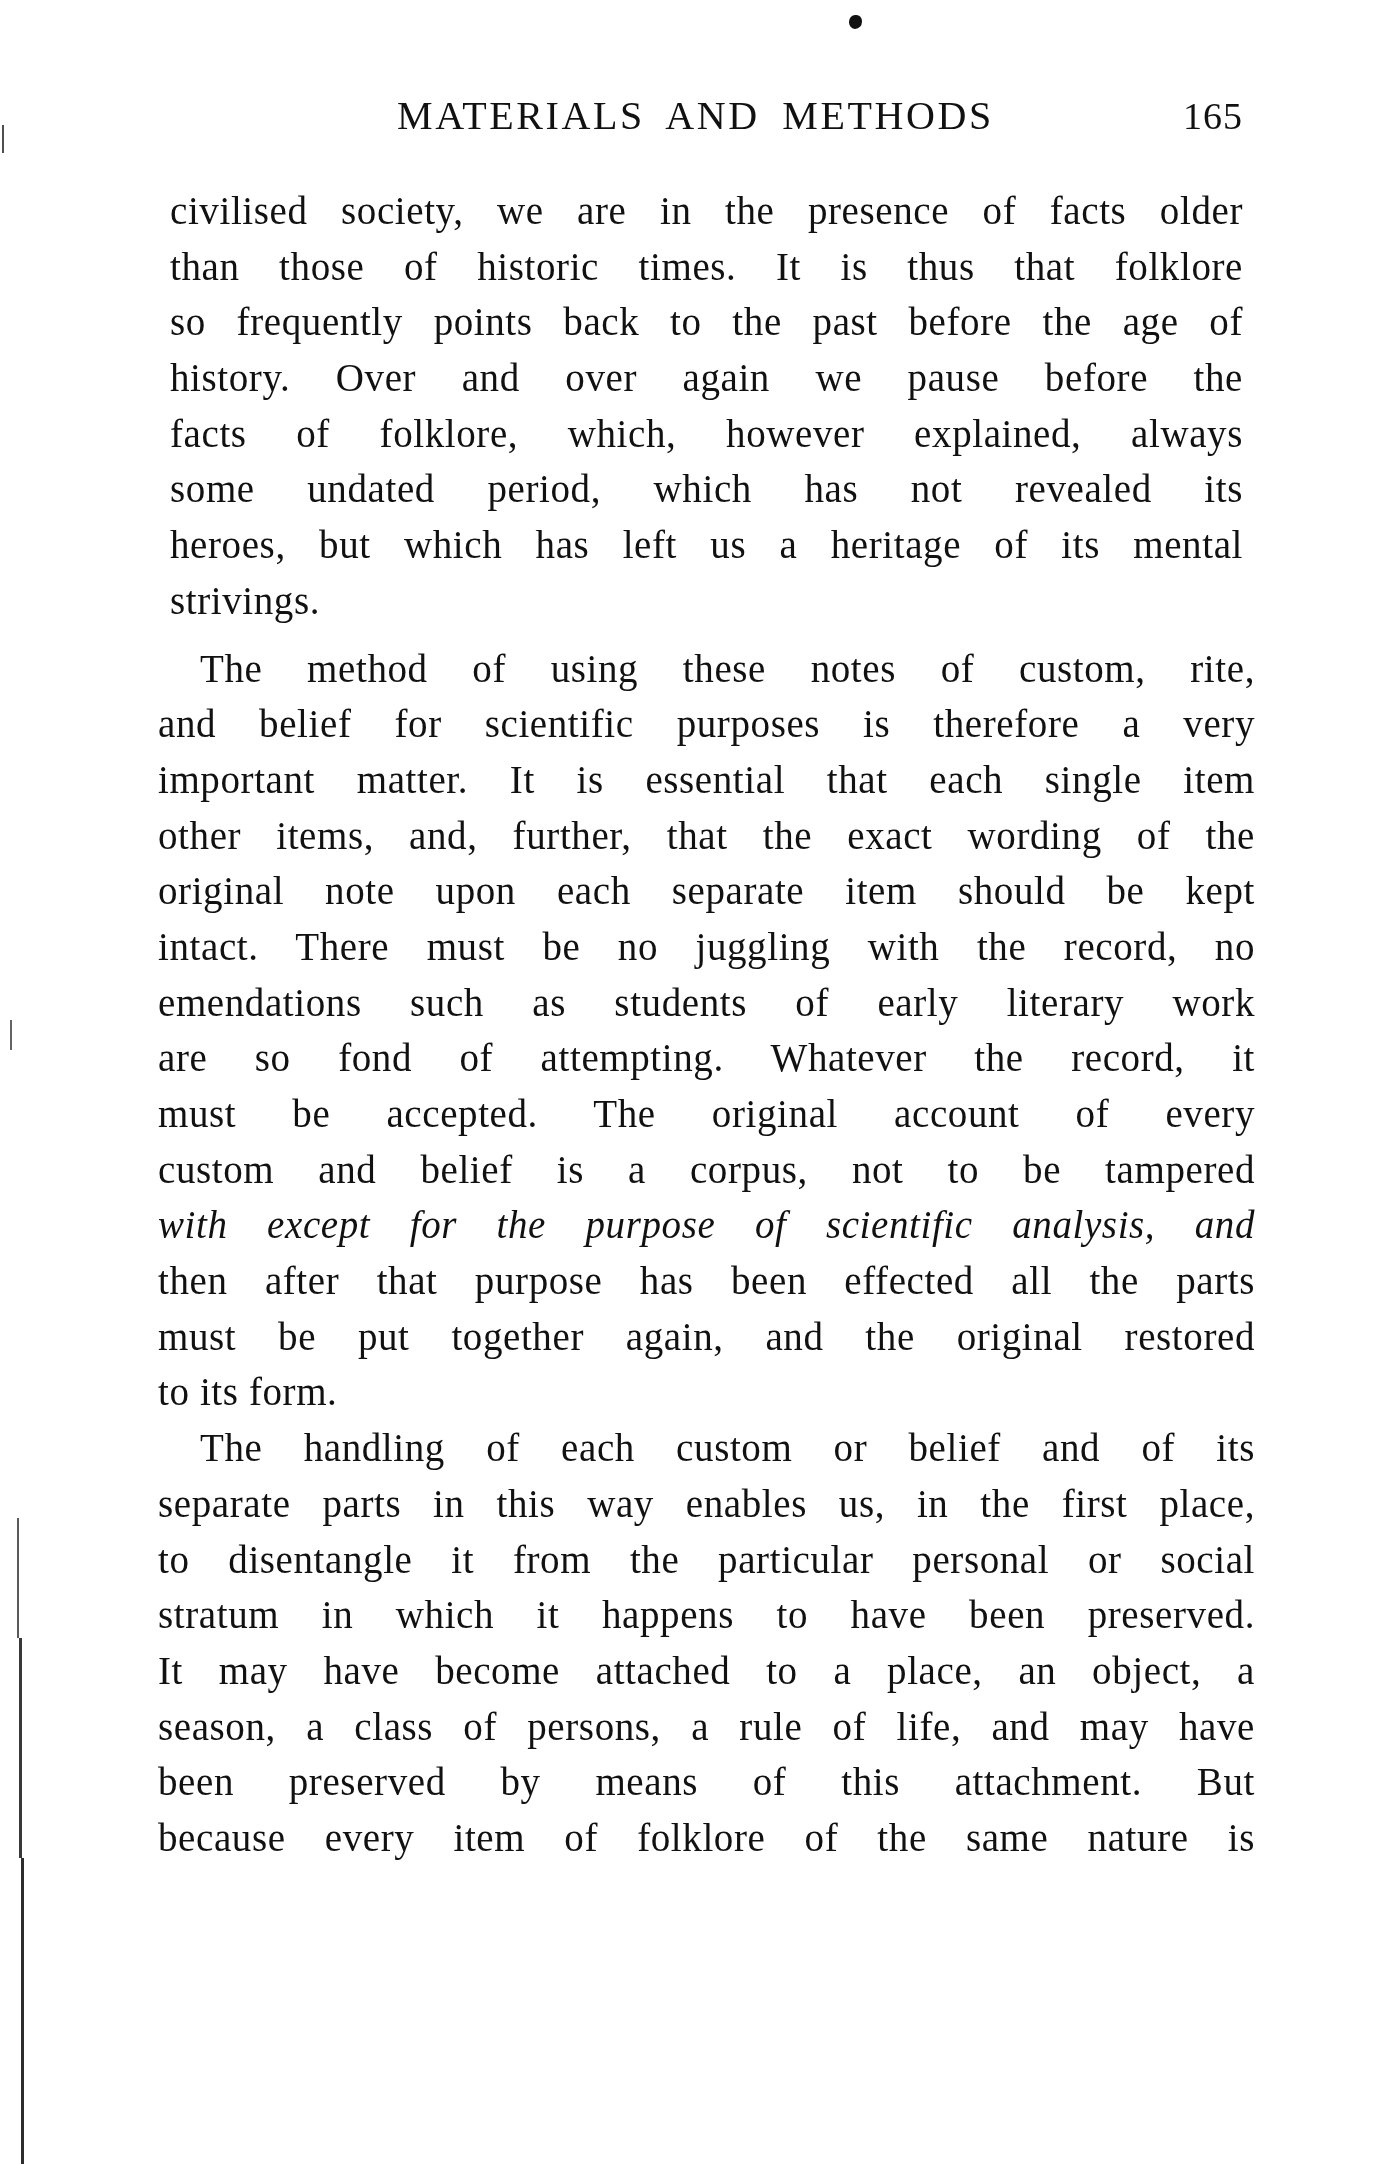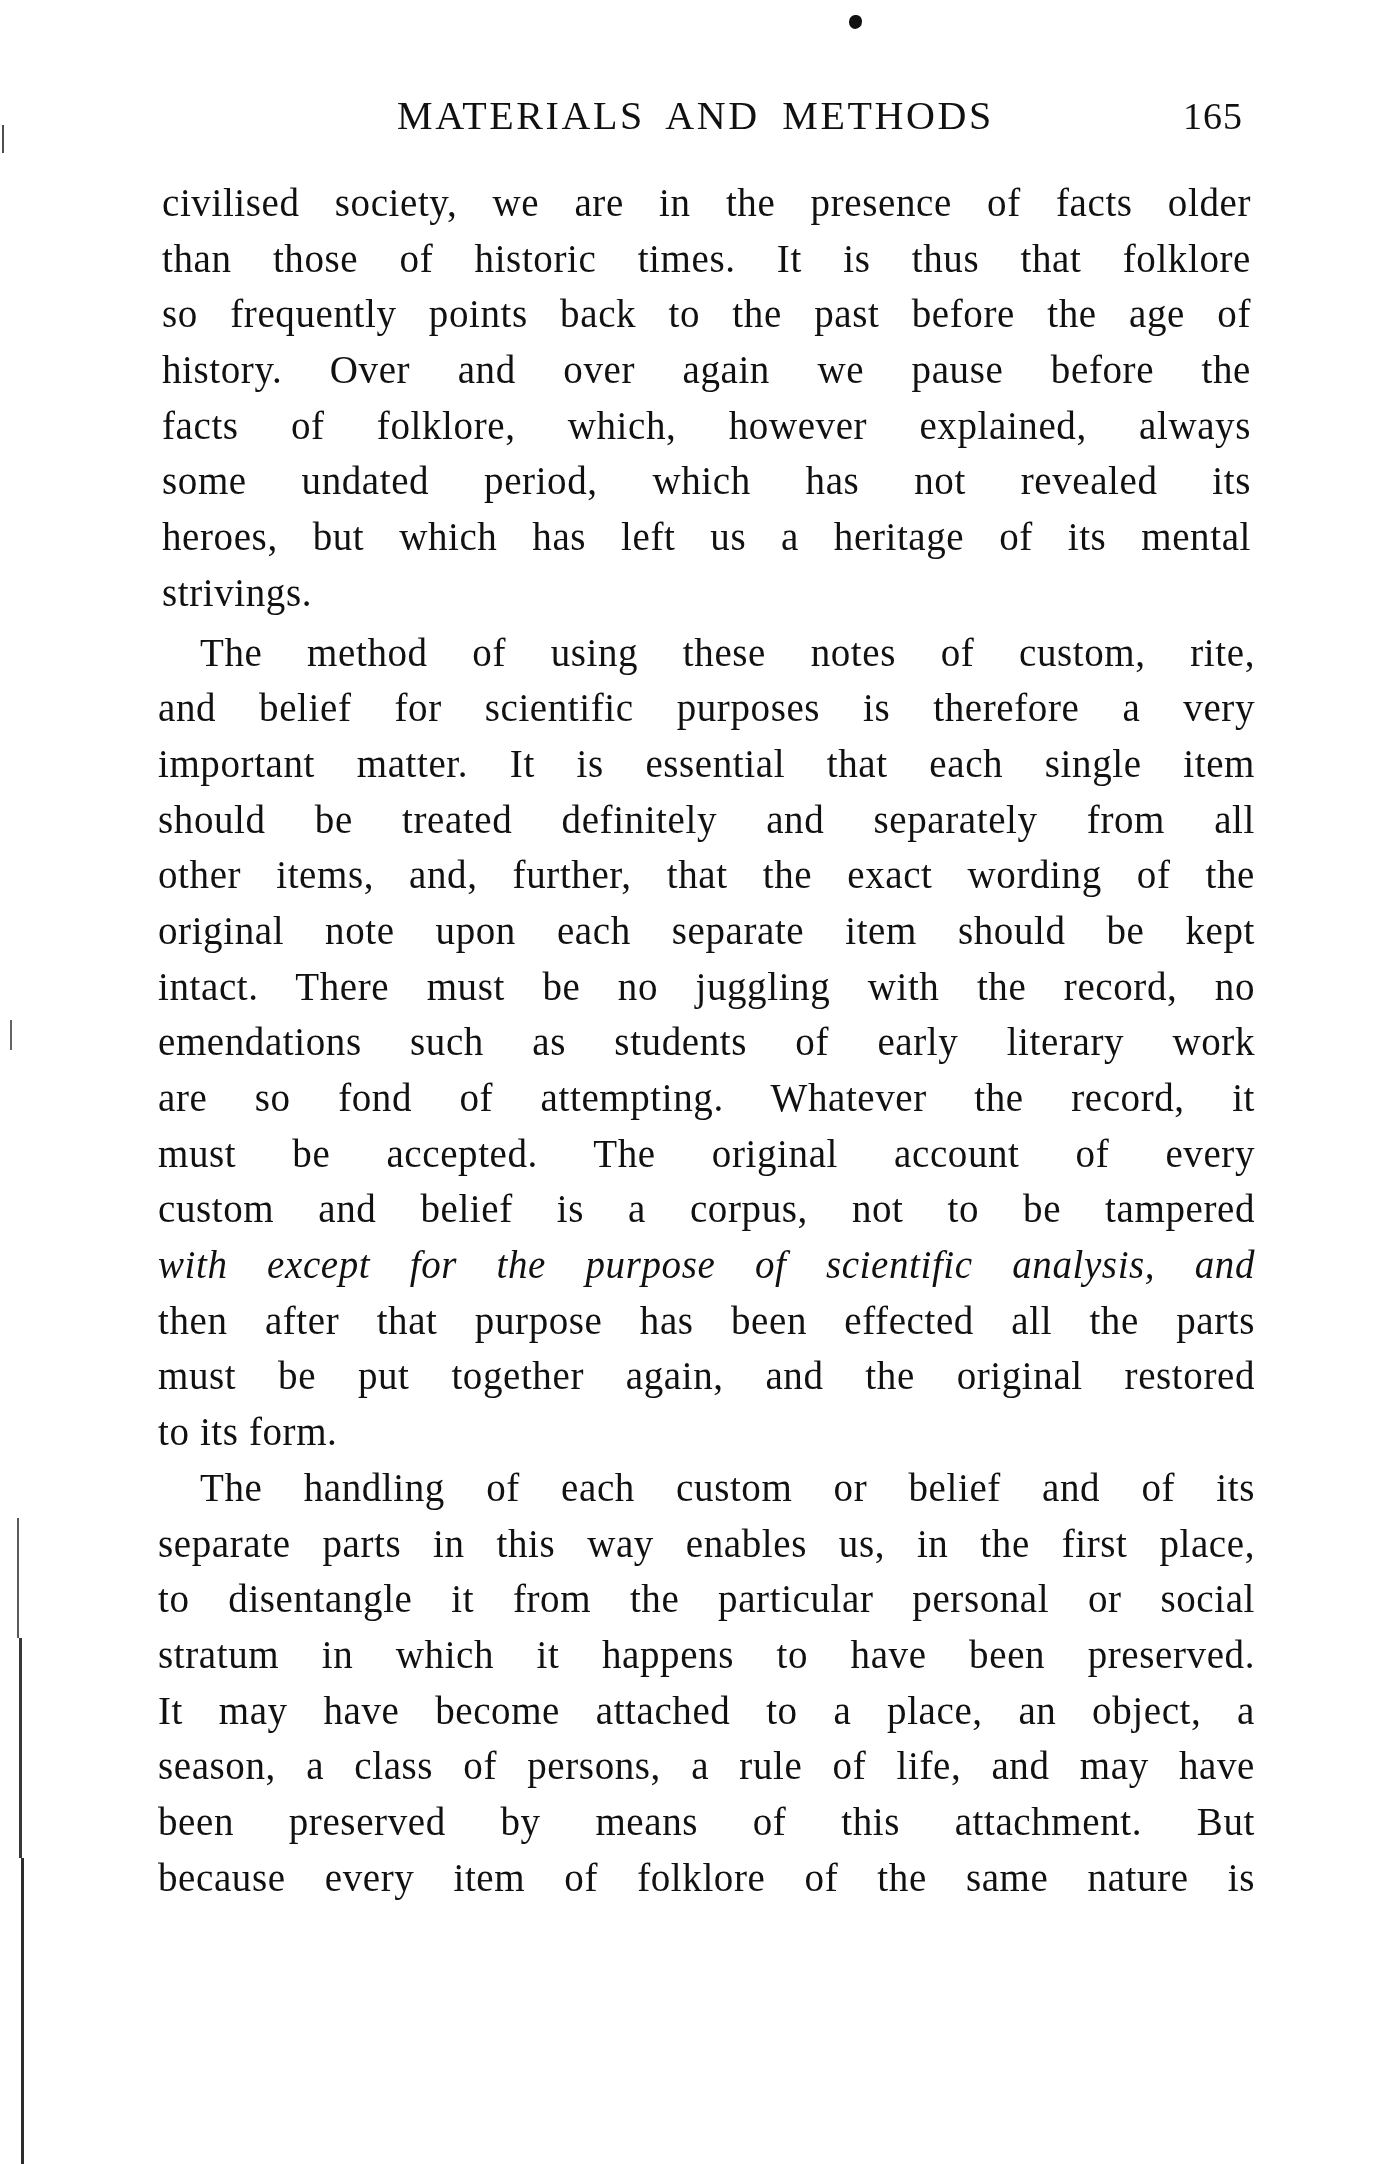--- a/index.html
+++ b/index.html
@@ -89,35 +89,34 @@
 <div class="edge-mark m3"></div>
 <div class="edge-mark m4"></div>
 <div class="edge-mark m5"></div>
 
 <header class="running-head">
   <span class="running-title">MATERIALS AND METHODS</span>
   <span class="folio">165</span>
 </header>
 
 <main class="text-block">
-  <p style="margin:4px">
+  <p style="margin:12px">
     <span class="line" style="white-space: normal; height: 55.7px; overflow: visible;">civilised society, we are in the presence of facts older</span>
     <span class="line" style="white-space: normal; height: 55.7px; overflow: visible;">than those of historic times. It is thus that folklore</span>
     <span class="line" style="white-space: normal; height: 55.7px; overflow: visible;">so frequently points back to the past before the age of</span>
     <span class="line" style="white-space: normal; height: 55.7px; overflow: visible;">history. Over and over again we pause before the</span>
     <span class="line" style="white-space: normal; height: 55.7px; overflow: visible;">facts of folklore, which, however explained, always</span>
     <span class="line" style="white-space: normal; height: 55.7px; overflow: visible;">some undated period, which has not revealed its</span>
     <span class="line" style="white-space: normal; height: 55.7px; overflow: visible;">heroes, but which has left us a heritage of its mental</span>
     <span class="line last" style="white-space: normal; height: 55.7px; overflow: visible;">strivings.</span>
   </p>
   <p style="margin:0">
     <span class="line indent" style="white-space: normal; height: 55.7px; overflow: visible;">The method of using these notes of custom, rite,</span>
     <span class="line" style="white-space: normal; height: 55.7px; overflow: visible;">and belief for scientific purposes is therefore a very</span>
     <span class="line" style="white-space: normal; height: 55.7px; overflow: visible;">important matter. It is essential that each single item</span>
-    <span class="line" style="white-space: normal; height: 55.7px; overflow: visible;">should be treated definitely and separately from all</span>
     <span class="line" style="white-space: normal; height: 55.7px; overflow: visible;">other items, and, further, that the exact wording of the</span>
     <span class="line" style="white-space: normal; height: 55.7px; overflow: visible;">original note upon each separate item should be kept</span>
     <span class="line" style="white-space: normal; height: 55.7px; overflow: visible;">intact. There must be no juggling with the record, no</span>
     <span class="line" style="white-space: normal; height: 55.7px; overflow: visible;">emendations such as students of early literary work</span>
     <span class="line" style="white-space: normal; height: 55.7px; overflow: visible;">are so fond of attempting. Whatever the record, it</span>
     <span class="line" style="white-space: normal; height: 55.7px; overflow: visible;">must be accepted. The original account of every</span>
     <span class="line" style="white-space: normal; height: 55.7px; overflow: visible;">custom and belief is a corpus, not to be tampered</span>
     <span class="line" style="white-space: normal; height: 55.7px; overflow: visible; font-style: italic;">with except for the purpose of scientific analysis, and</span>
     <span class="line" style="white-space: normal; height: 55.7px; overflow: visible;">then after that purpose has been effected all the parts</span>
     <span class="line" style="white-space: normal; height: 55.7px; overflow: visible;">must be put together again, and the original restored</span>

